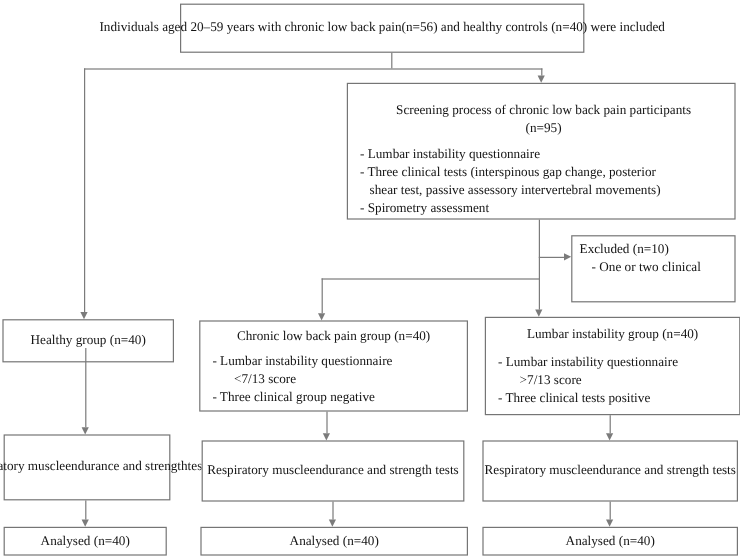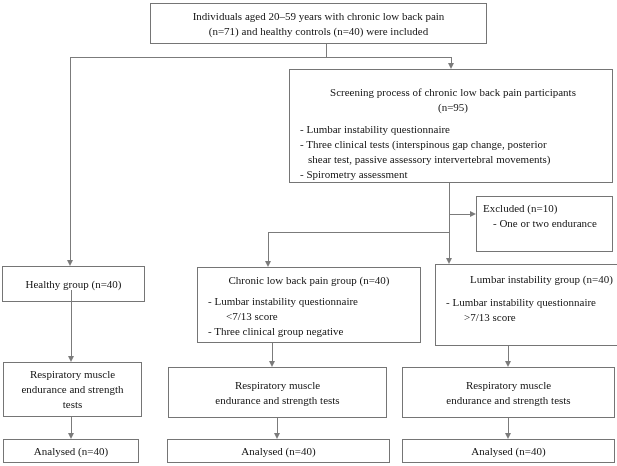--- a/index.html
+++ b/index.html
@@ -4,30 +4,30 @@
 <style>
   html,body{margin:0;padding:0;background:#ffffff;}
   .stage{
     position:relative;width:617px;height:466px;background:#ffffff;overflow:hidden;
     font-family:"Liberation Serif","DejaVu Serif",serif;
     font-size:11px;line-height:15px;color:#141414;
   }
   .box{
     position:absolute;background:#ffffff;border:1px solid #757575;box-sizing:border-box;
   }
-  .center{display:flex;flex-direction:column;justify-content:center;align-items:center;text-align:center;}
+  .center{display:flex;flex-direction:row;justify-content:center;align-items:center;text-align:center;}
   .ln{white-space:nowrap;}
   .ttl{text-align:center;white-space:nowrap;}
   
   .screening{padding:15px 6px 0 10px;}
   .screening .items{margin-top:7px;}
   .it{white-space:nowrap;}
   .cont{padding-left:8px;white-space:nowrap;}
   
-  .grp{padding-top:5px;margin-left:31px;}
+  .grp{padding-top:5px;}
   .grp .items{margin-top:6px;padding-left:10px;}
   .grp .cont{padding-left:18px;}
   .grp2 .items{margin-top:8px;}
   .grp2{padding-top:7px;}
   
   .excl{padding:4px 4px 0 6px;}
   .excl .ex-it{padding-left:10px;white-space:nowrap;}
   .excl .ex-cont{padding-left:18px;white-space:nowrap;}
   
   .vl,.hl{position:absolute;background:#7b7b7b;}
@@ -40,57 +40,58 @@
     border-top:3.5px solid transparent;border-bottom:3.5px solid transparent;
     border-left:6px solid #7b7b7b;}
 </style>
 </head>
 <body>
 
 <div class="stage">
 
   <div class="box center" style="left:150px;top:3px;width:337px;height:41px">
     <div class="ln">Individuals aged 20–59 years with chronic low back pain</div>
-    <div class="ln">(n=71) and healthy controls (n=40) were included</div>
+    <div class="ln">(n=56) and healthy controls (n=40) were included</div>
   </div>
 
   <div class="box screening" style="left:289px;top:69px;width:324px;height:114px">
     <div class="ttl">Screening process of chronic low back pain participants</div>
     <div class="ttl">(n=95)</div>
     <div class="items">
       <div class="it">- Lumbar instability questionnaire</div>
       <div class="it">- Three clinical tests (interspinous gap change, posterior</div>
       <div class="cont">shear test, passive assessory intervertebral movements)</div>
       <div class="it">- Spirometry assessment</div>
     </div>
   </div>
 
   <div class="box excl" style="left:476px;top:196px;width:137px;height:56px">
     <div class="it">Excluded (n=10)</div>
-    <div class="ex-it">- One or two endurance</div>
+    <div class="ex-it">- One or two clinical</div>
   </div>
 
   <div class="box center" style="left:2px;top:266px;width:143px;height:36px">
     <div class="ln">Healthy group (n=40)</div>
   </div>
 
   <div class="box grp" style="left:166px;top:267px;width:224px;height:76px">
     <div class="ttl">Chronic low back pain group (n=40)</div>
     <div class="items">
       <div class="it">- Lumbar instability questionnaire</div>
       <div class="cont">&lt;7/13 score</div>
       <div class="it">- Three clinical group negative</div>
     </div>
   </div>
 
   <div class="box grp grp2" style="left:404px;top:264px;width:213px;height:82px">
     <div class="ttl">Lumbar instability group (n=40)</div>
     <div class="items">
       <div class="it">- Lumbar instability questionnaire</div>
       <div class="cont">&gt;7/13 score</div>
+      <div class="it">- Three clinical tests positive</div>
     </div>
   </div>
 
   <div class="box center" style="left:3px;top:362px;width:139px;height:55px">
     <div class="ln">Respiratory muscle</div>
     <div class="ln">endurance and strength</div>
     <div class="ln">tests</div>
   </div>
 
   <div class="box center" style="left:168px;top:367px;width:219px;height:51px">

